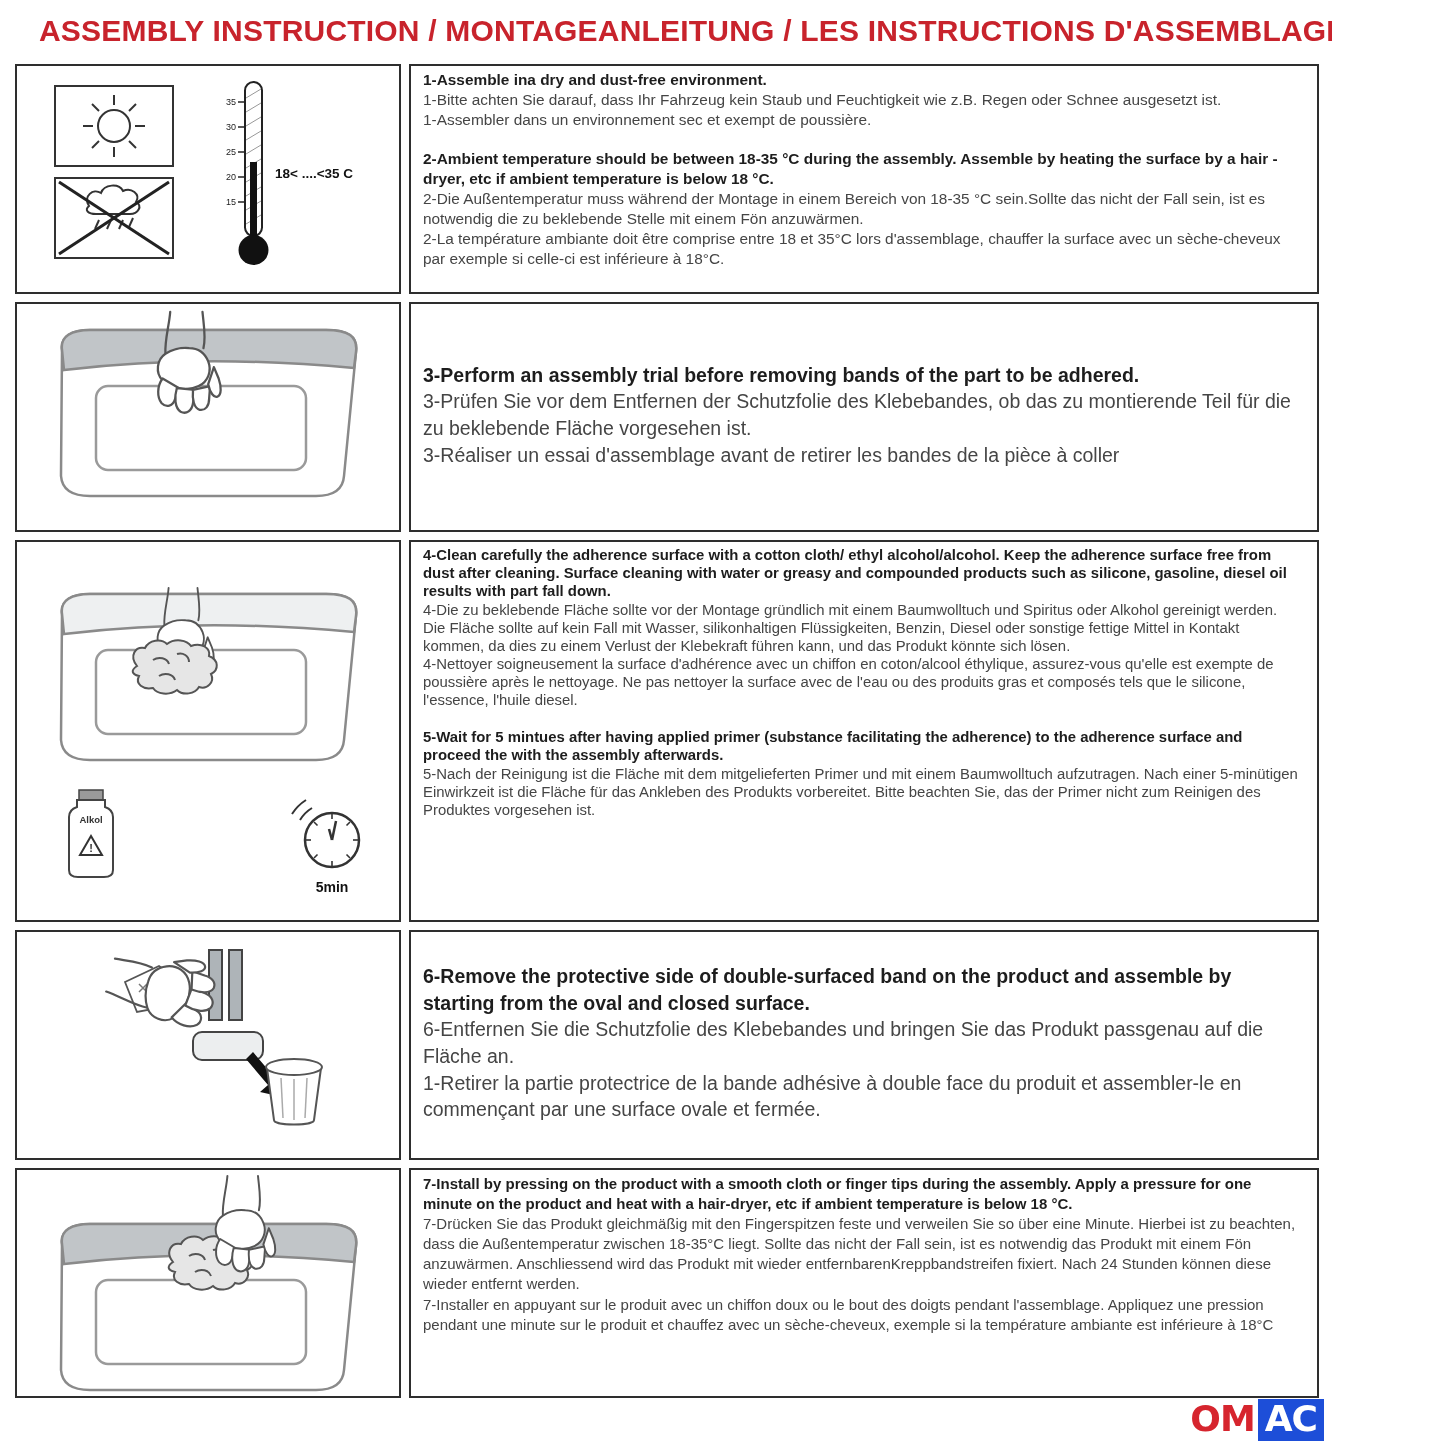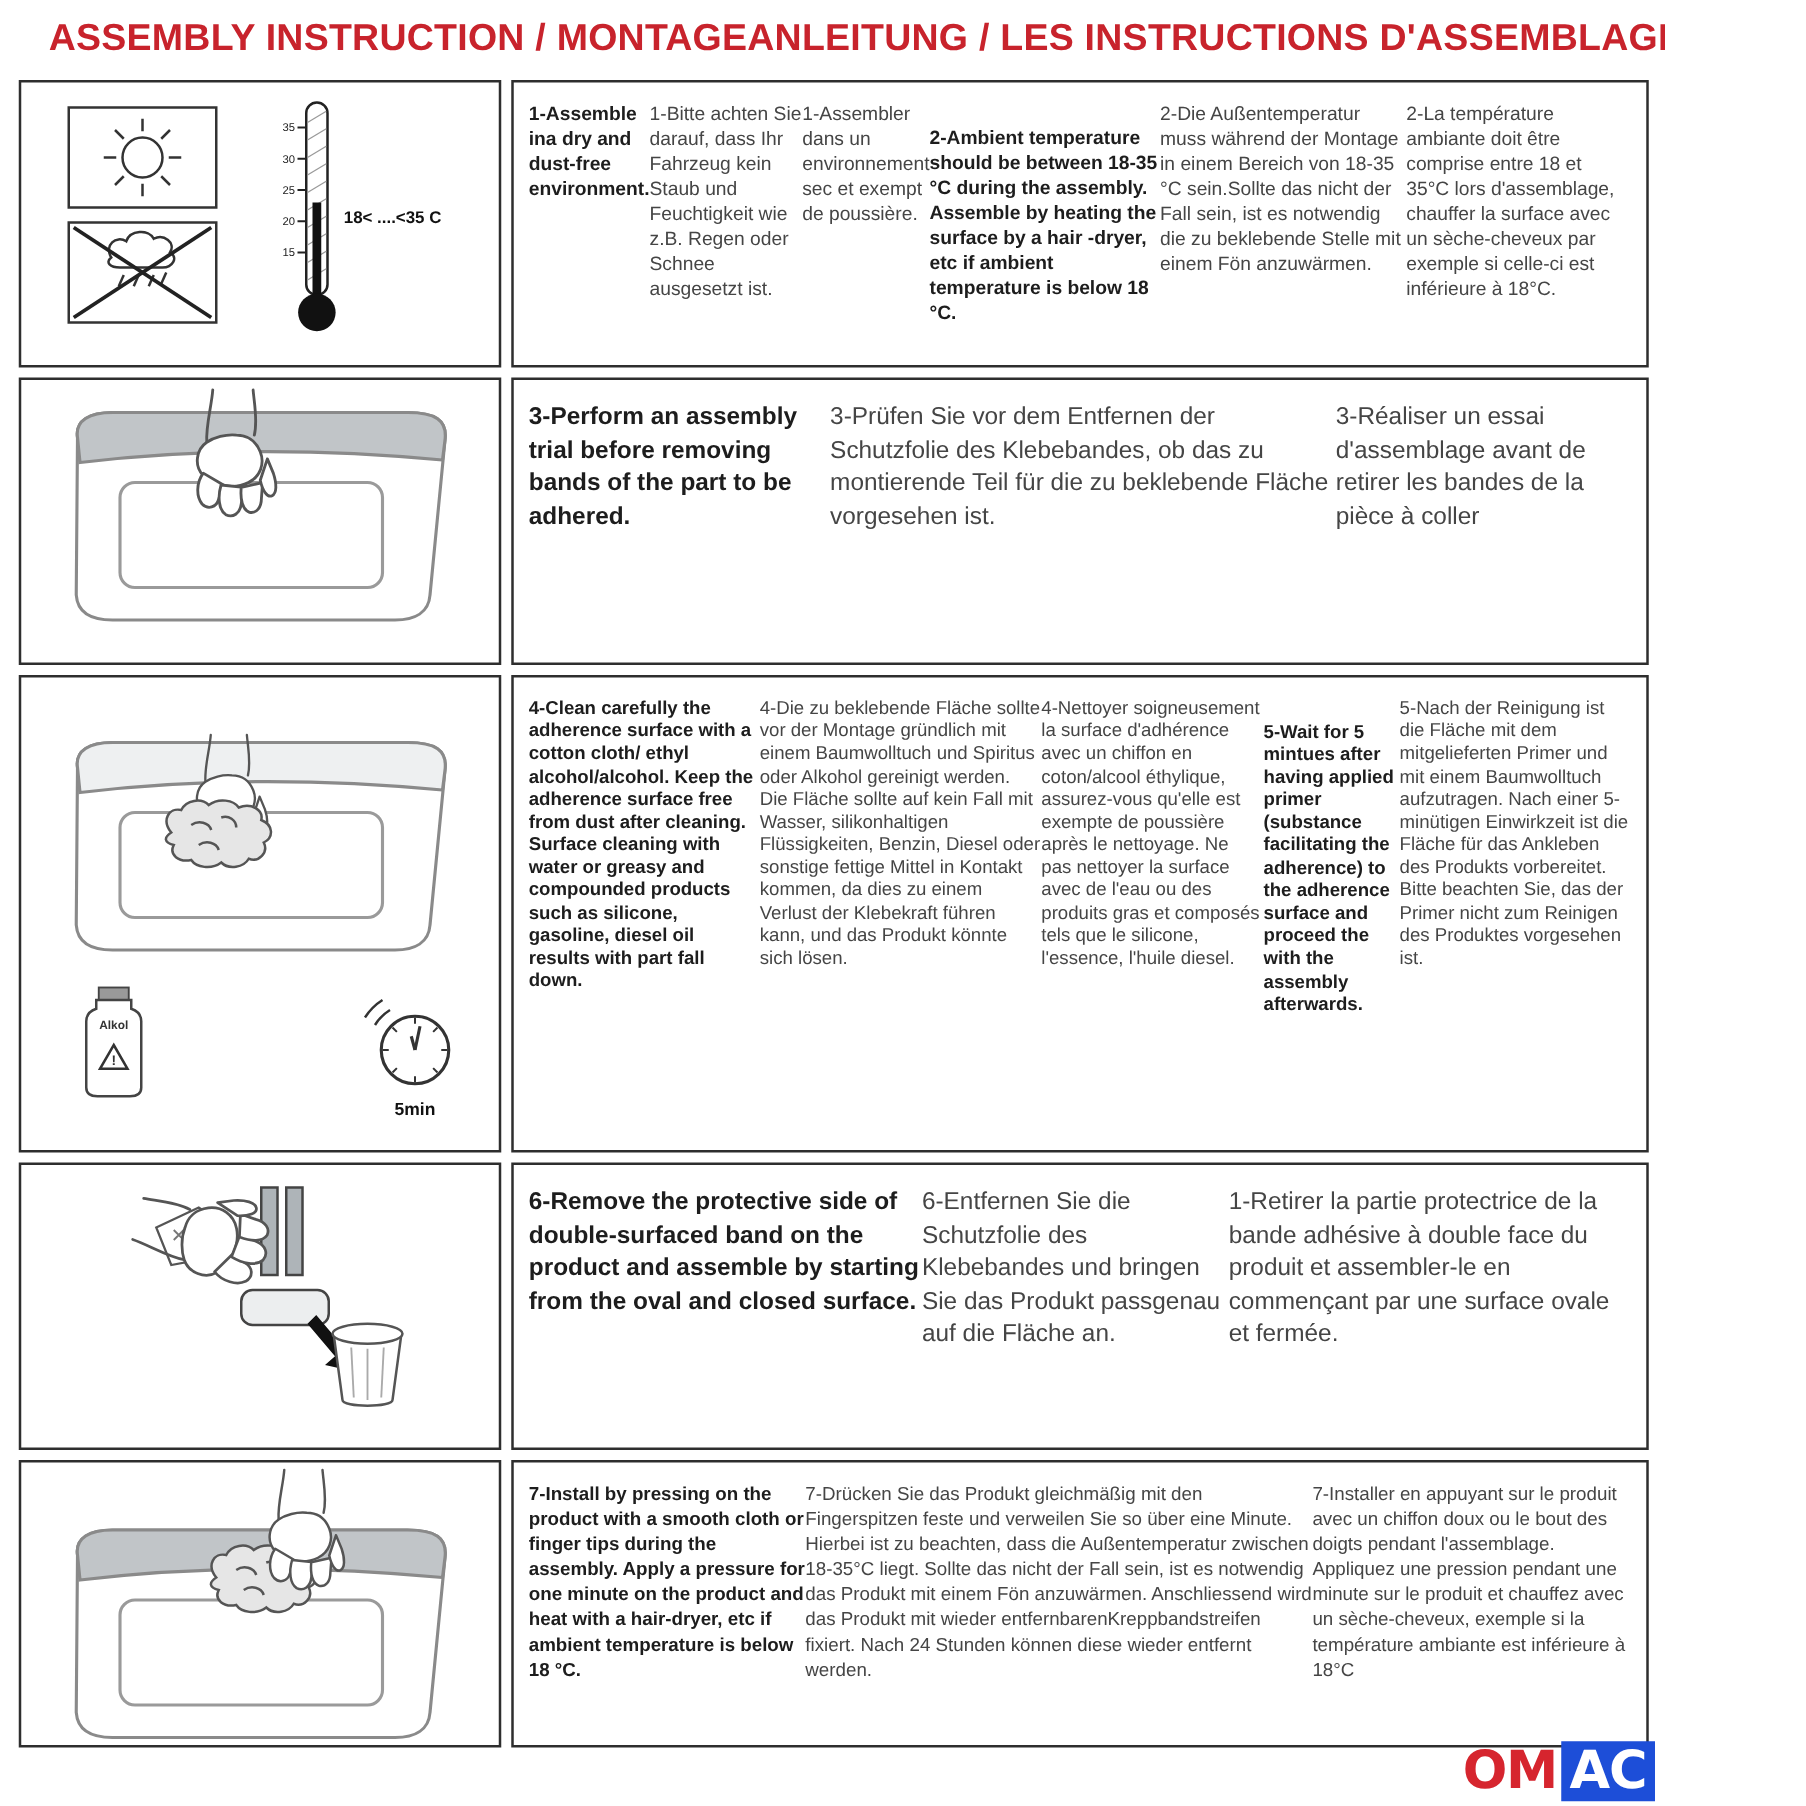--- a/index.html
+++ b/index.html
@@ -7,30 +7,30 @@
   body { font-family:"Liberation Sans","DejaVu Sans",sans-serif; }
   .page { position:relative; width:1332px; height:1445px; background:#fff; padding:12px 13px 0 15px; overflow:hidden; }
   .doc-title { color:#c8232c; font-size:30px; font-weight:800; letter-spacing:.2px; margin:2px 0 16px 24px; white-space:nowrap; }
   .rows { display:flex; flex-direction:column; gap:8px; }
   .row { display:flex; gap:8px; }
   .h230 { height:230px; }
   .h382 { height:382px; }
   .panel { border:2px solid #2e2e2e; background:#fff; }
   .illus { width:386px; flex:0 0 386px; overflow:hidden;text-align:center; }
   .illus svg { display:block; width:100%; height:100%; }
-  .textp { flex:1; padding:16px 14px 8px 12px; display:flex; flex-direction:row; justify-content:flex-start; overflow:hidden; }
+  .textp { flex:1; padding:4px 14px 8px 12px; display:flex; flex-direction:column; justify-content:flex-start; overflow:hidden; }
   .row.center .textp { justify-content:center; }
   .para { color:#454545; }
   .para.bold { color:#1d1d1d; font-weight:700; }
   .para.gap { margin-top:1.25em; }
   .size-m .para { font-size:15.4px; line-height:1.3; }
   .size-l .para { font-size:19.5px; line-height:1.36; }
   .size-s .para { font-size:14.9px; line-height:1.22; }
   .size-xs .para { font-size:15px; line-height:1.34; }
-  .logo { position:absolute; right:8px; bottom:4px; display:flex; align-items:stretch; font-weight:900; font-size:42px; line-height:1; letter-spacing:-1px; font-family:"DejaVu Sans","Liberation Sans",sans-serif; }
+  .logo { position:absolute; right:8px; bottom:4px; display:flex; align-items:stretch; font-weight:900; font-size:36px; line-height:1; letter-spacing:-1px; font-family:"DejaVu Sans","Liberation Sans",sans-serif; }
   .logo-om { color:#d6252e; padding:2px 1px 4px 0; }
   .logo-ac { background:#1d4ed8; color:#fff; padding:2px 7px 4px 7px; margin-left:2px; }
   svg text { font-family:"Liberation Sans","DejaVu Sans",sans-serif; }
 </style>
 </head>
 <body>
 
 <svg width="0" height="0" style="position:absolute" aria-hidden="true">
   <defs>
     <g id="trunk-glyph">

